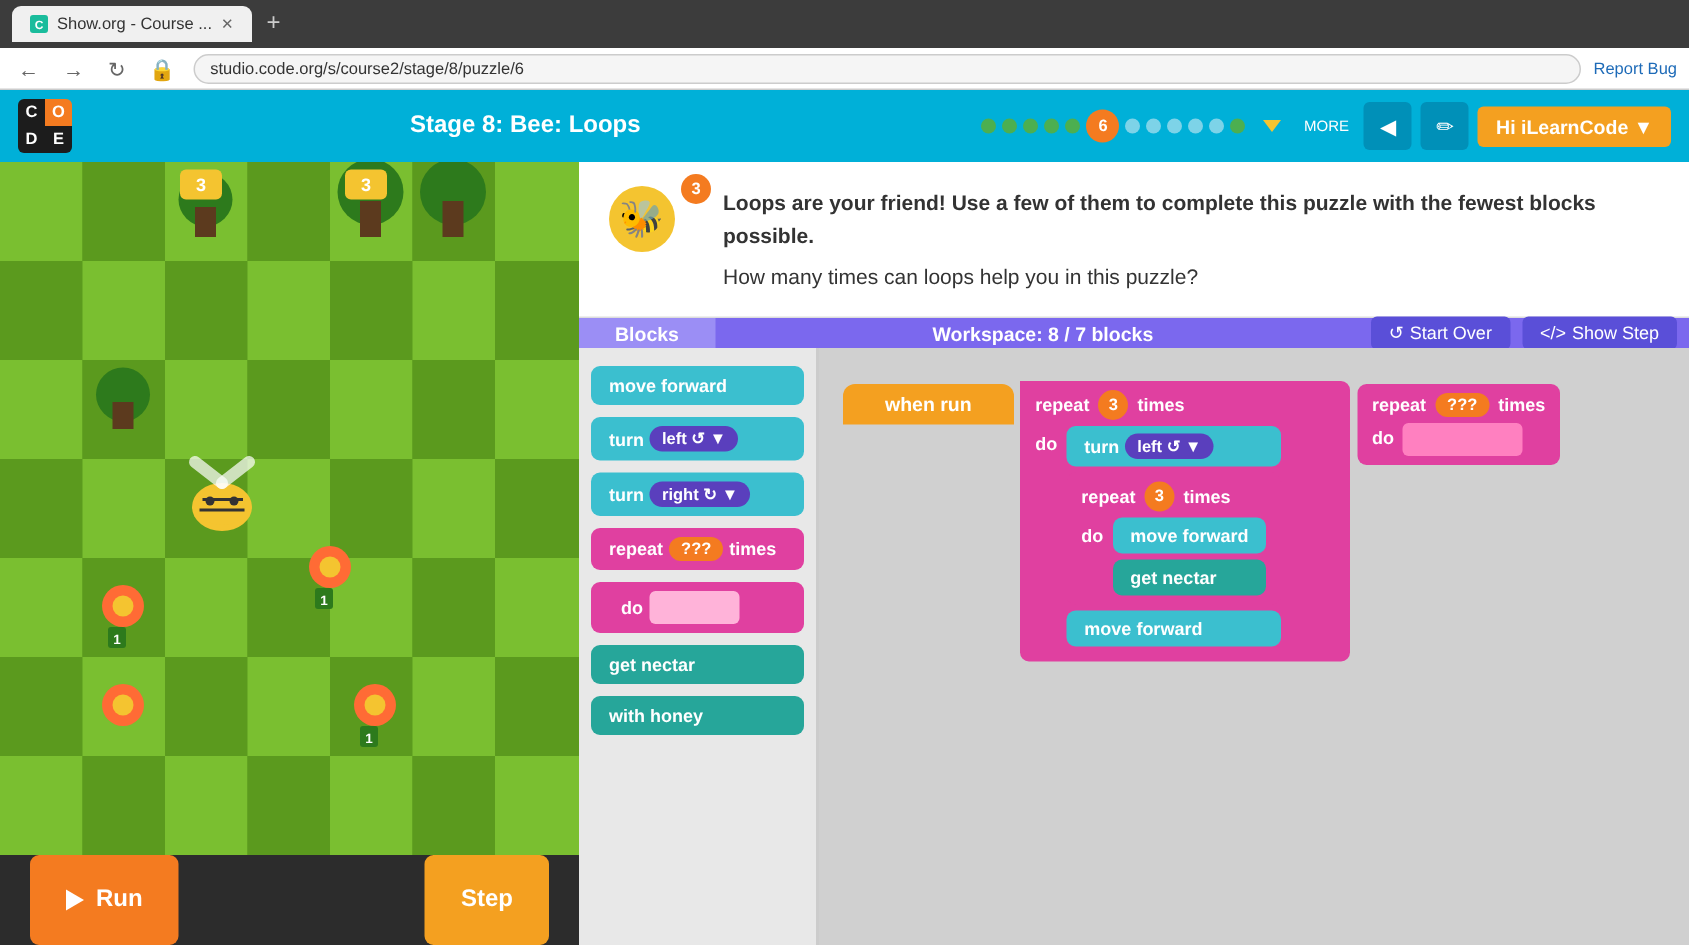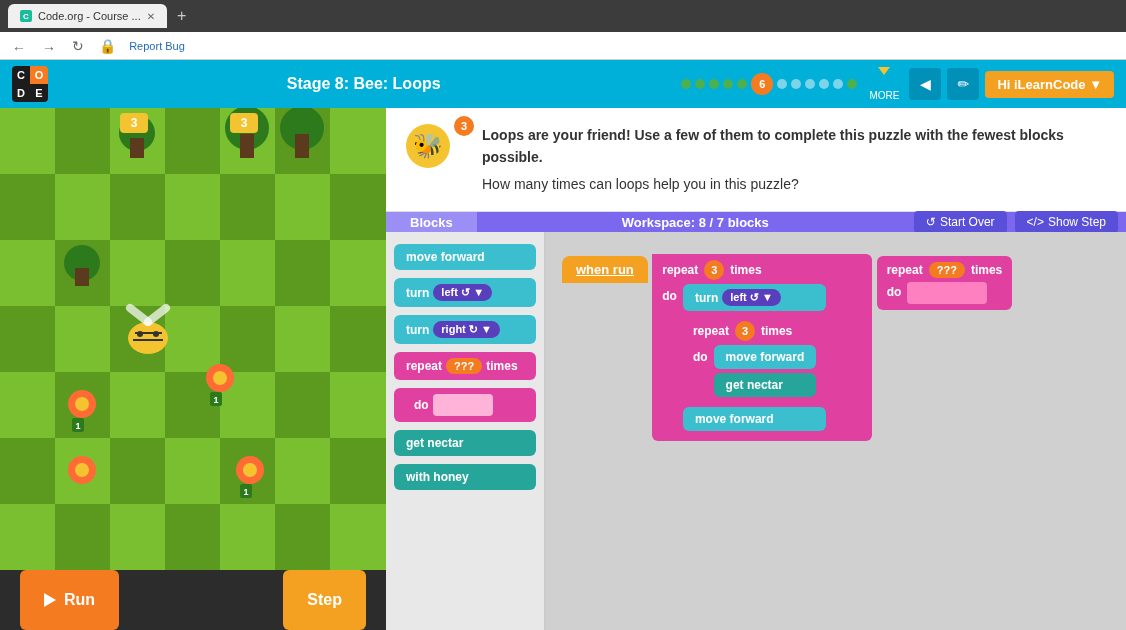--- a/index.html
+++ b/index.html
@@ -108,21 +108,20 @@
     .dot.active { background: #f47b20; width: 22px; height: 22px; display: flex; align-items: center; justify-content: center; color: white; font-size: 11px; font-weight: bold; border-radius: 50%; }
     .dot.completed { background: #4caf50; }
 
     .more-btn {
       background: none;
       border: none;
       color: white;
       font-size: 10px;
       cursor: pointer;
       display: flex;
-      flex-direction: column;
       align-items: center;
       gap: 15px;
     }
     .more-triangle { width: 0; height: 0; border-left: 6px solid transparent; border-right: 6px solid transparent; border-top: 8px solid #f4c430; }
 
     .header-right {
       display: flex;
       align-items: center;
       gap: 6px;
       margin-left: auto;
@@ -348,27 +347,26 @@
       position: relative;
       overflow-y: auto;
     }
     .ws-block-container {
       position: relative;
     }
     
     .when-run {
       background: #f4a020;
       border-radius: 8px 8px 0 0;
-      padding: 6px 14px;
+      padding: 6px 28px;
       font-size: 13px;
       font-weight: bold;
       color: white;
       display: inline-block;
       margin-bottom: 0;
-      text-decoration: underline;
     }
     .repeat-outer {
       background: #e040a0;
       border-radius: 0 6px 6px 6px;
       padding: 6px 10px 10px 10px;
       display: inline-flex;
       flex-direction: column;
       gap: 4px;
       min-width: 220px;
     }
@@ -447,31 +445,32 @@
       width: 386px;
       height: 462px;
     }
   </style>
 </head>
 <body>
 
 <div class="browser-bar">
   <div class="tab">
     <span class="favicon">C</span>
-    <span>Code.org - Course ...</span>
+    <span>Show.org - Course ...</span>
     <span class="tab-close">✕</span>
   </div>
   <span class="tab-new">+</span>
 </div>
 
 <div class="url-bar">
   <span class="nav-btn">←</span>
   <span class="nav-btn">→</span>
   <span class="nav-btn">↻</span>
   <span class="nav-btn">🔒</span>
+  <input class="url-input" type="text" value="studio.code.org/s/course2/stage/8/puzzle/6" style="">
   <span class="report-bug">Report Bug</span>
 </div>
 
 <div style="position:relative;">
   <div class="app-header">
 
     <div class="logo-box">
       <div class="c">C</div>
       <div class="o">O</div>
       <div class="d">D</div>

